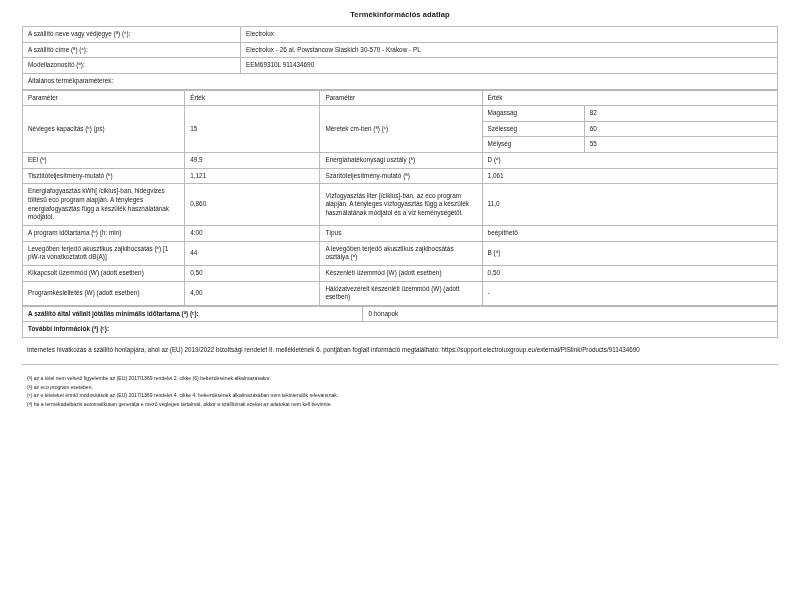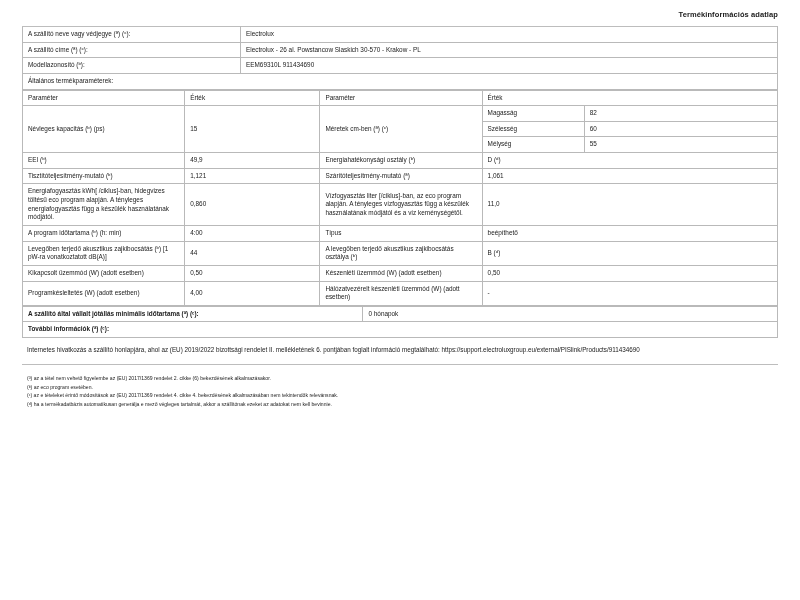--- a/index.html
+++ b/index.html
@@ -15,21 +15,21 @@
     color: #1a1a1a;
     overflow: hidden;
   }
   .page {
     position: relative;
     width: 800px;
     height: 600px;
     padding: 8px 22px 6px 22px;
   }
   .doc-title {
-    text-align: right;
+    text-align: center;
     font-size: 7.5px;
     font-weight: bold;
     margin: 2px 0 7px 0;
     letter-spacing: 0.1px;
   }
 
   table.sheet {
     width: 100%;
     border-collapse: collapse;
     table-layout: fixed;

